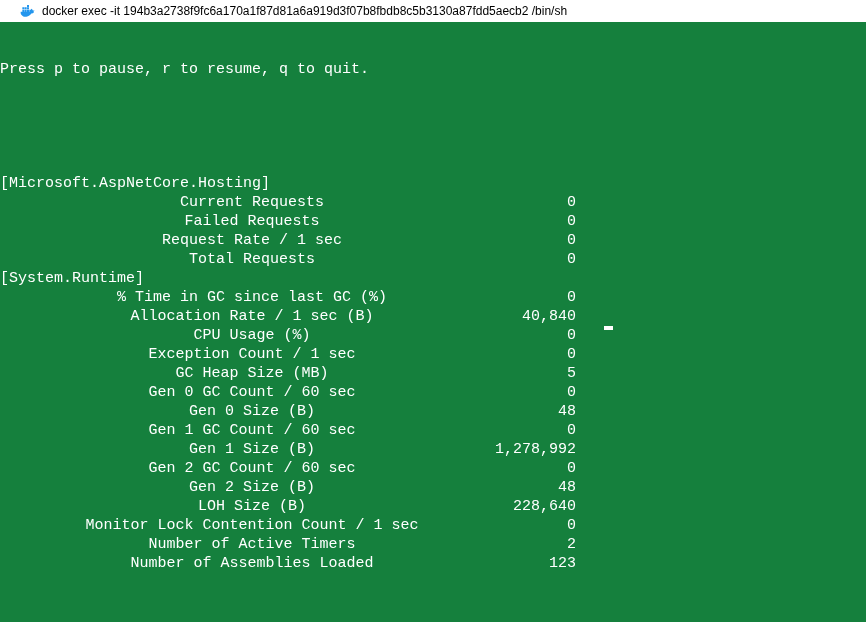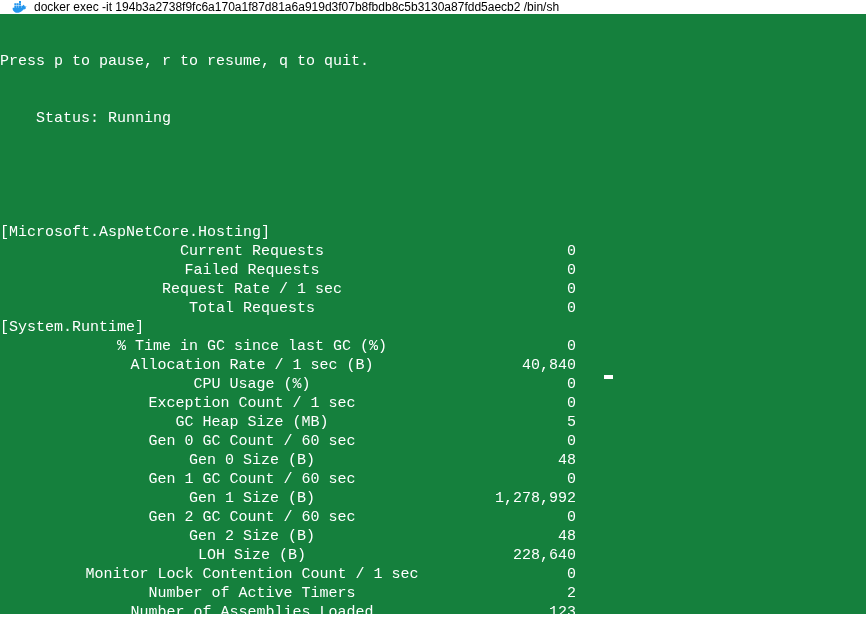--- a/index.html
+++ b/index.html
@@ -8,25 +8,25 @@
       box-sizing: border-box;
     }
     body {
       width: 866px;
       height: 622px;
       background: #ffffff;
       font-family: Consolas, 'Courier New', monospace;
       overflow: hidden;
     }
     .titlebar {
-      height: 14px;
+      height: 22px;
       background: #ffffff;
       display: flex;
       align-items: center;
-      padding-left: 12px;
+      padding-left: 20px;
       font-family: 'Segoe UI', Tahoma, sans-serif;
       font-size: 12px;
       color: #000000;
     }
     .titlebar-icon {
       width: 16px;
       height: 16px;
       margin-right: 6px;
       display: inline-flex;
       align-items: center;
@@ -83,16 +83,15 @@
   <span class="titlebar-icon">
     <svg width="16" height="16" viewBox="0 0 24 24">
       <path fill="#2496ED" d="M13.5 3h-3v3h3V3zm0 3.5h-3v3h3v-3zm-3.5 0h-3v3h3v-3zm0 3.5h-3v3h3v-3zm3.5 0h-3v3h3v-3zm3.5 0h-3v3h3v-3zm-10.5 0h-3v3h3v-3zm0-3.5h-3v3h3v-3zM22 11.5c-.5-.4-1.8-.5-2.7-.3-.1-.9-.7-1.7-1.6-2.3l-.5-.4-.4.5c-.5.6-.7 1.6-.6 2.4.1.3.2.8.5 1.2-.4.2-1.1.5-2.1.5H1.1l-.1.4c-.2 1.3 0 2.7.7 3.9.7 1.3 1.8 2.2 3.2 2.7 1.5.6 4 .7 5.9.2 1.3-.3 2.6-.9 3.7-1.8 1-.8 1.8-1.8 2.4-2.9.2 0 .4 0 .6 0 1.4 0 2.3-.6 2.8-1.1.3-.3.5-.7.6-1l.1-.3-1-.7z"></path>
     </svg>
   </span>
   <span>docker exec -it 194b3a2738f9fc6a170a1f87d81a6a919d3f07b8fbdb8c5b3130a87fdd5aecb2 /bin/sh</span>
 </div>
 
 <div class="terminal">
   <div class="line"><span>Press p to pause, r to resume, q to quit.</span></div>
-  <div class="line"><span>    Status: Running</span></div>
   <div class="blank"></div>
   <div id="sections-container"><div class="line section">[Microsoft.AspNetCore.Hosting]</div><div class="metric-row"><span class="metric-label">Current Requests</span><span class="metric-value">0</span></div><div class="metric-row"><span class="metric-label">Failed Requests</span><span class="metric-value">0</span></div><div class="metric-row"><span class="metric-label">Request Rate / 1 sec</span><span class="metric-value">0</span></div><div class="metric-row"><span class="metric-label">Total Requests</span><span class="metric-value">0</span></div><div class="line section">[System.Runtime]</div><div class="metric-row"><span class="metric-label">% Time in GC since last GC (%)</span><span class="metric-value">0</span></div><div class="metric-row"><span class="metric-label">Allocation Rate / 1 sec (B)</span><span class="metric-value">40,840</span></div><div class="metric-row"><span class="metric-label">CPU Usage (%)</span><span class="metric-value">0</span><span class="cursor"></span></div><div class="metric-row"><span class="metric-label">Exception Count / 1 sec</span><span class="metric-value">0</span></div><div class="metric-row"><span class="metric-label">GC Heap Size (MB)</span><span class="metric-value">5</span></div><div class="metric-row"><span class="metric-label">Gen 0 GC Count / 60 sec</span><span class="metric-value">0</span></div><div class="metric-row"><span class="metric-label">Gen 0 Size (B)</span><span class="metric-value">48</span></div><div class="metric-row"><span class="metric-label">Gen 1 GC Count / 60 sec</span><span class="metric-value">0</span></div><div class="metric-row"><span class="metric-label">Gen 1 Size (B)</span><span class="metric-value">1,278,992</span></div><div class="metric-row"><span class="metric-label">Gen 2 GC Count / 60 sec</span><span class="metric-value">0</span></div><div class="metric-row"><span class="metric-label">Gen 2 Size (B)</span><span class="metric-value">48</span></div><div class="metric-row"><span class="metric-label">LOH Size (B)</span><span class="metric-value">228,640</span></div><div class="metric-row"><span class="metric-label">Monitor Lock Contention Count / 1 sec</span><span class="metric-value">0</span></div><div class="metric-row"><span class="metric-label">Number of Active Timers</span><span class="metric-value">2</span></div><div class="metric-row"><span class="metric-label">Number of Assemblies Loaded</span><span class="metric-value">123</span></div></div>
 </div>
 
 </body></html>

